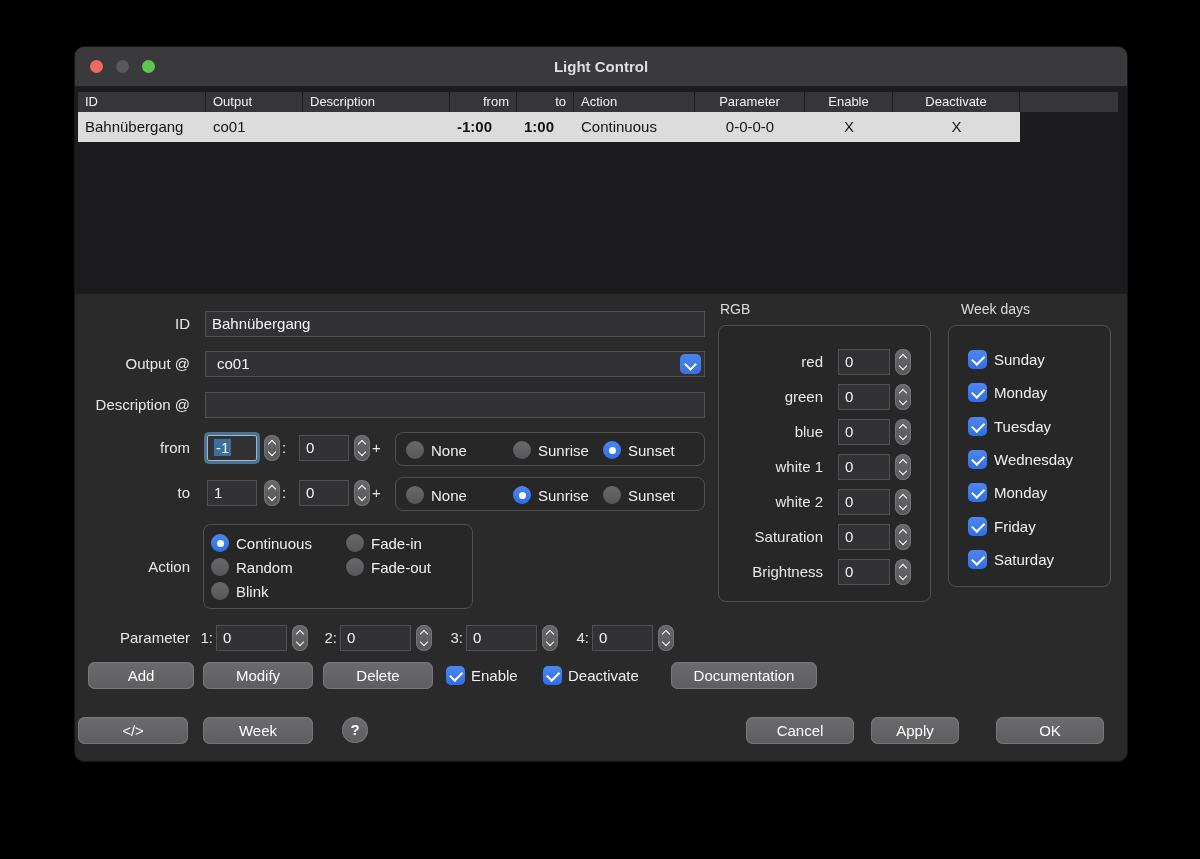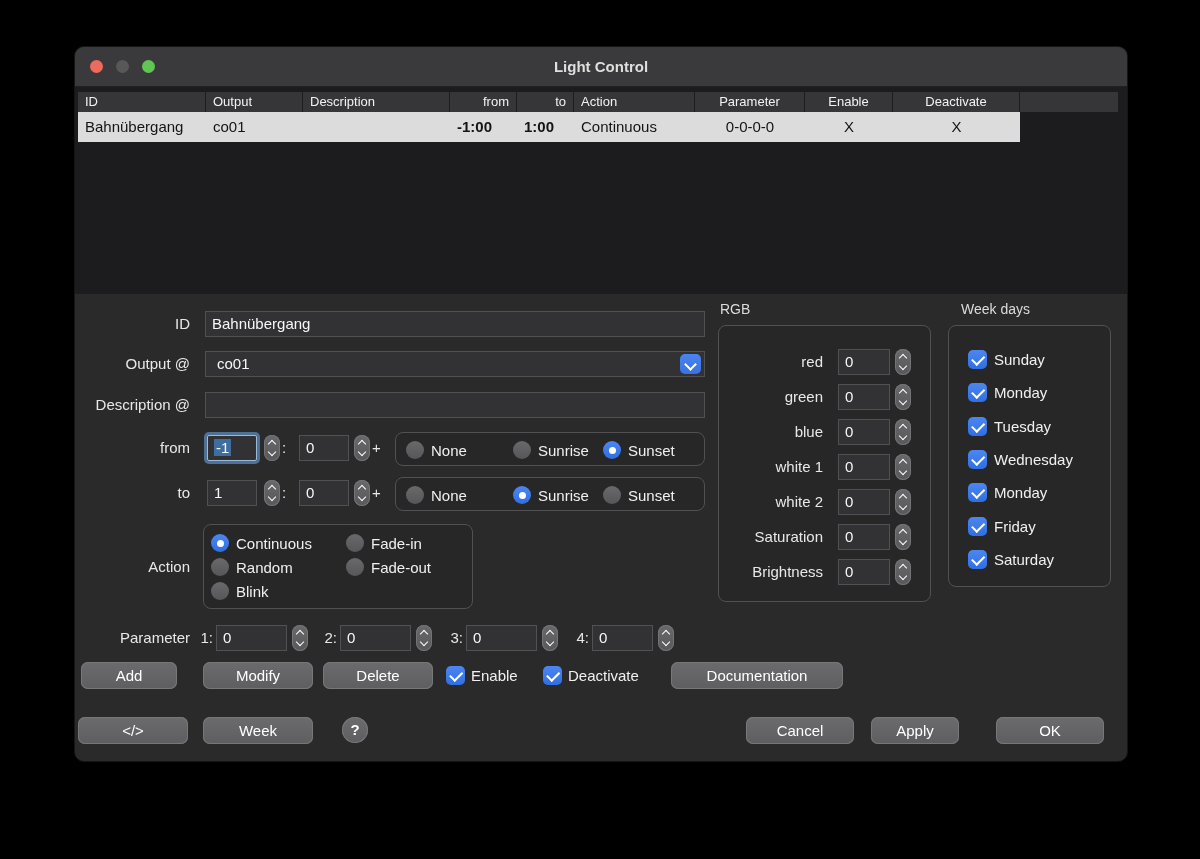--- a/index.html
+++ b/index.html
@@ -194,28 +194,28 @@
   <div class="sym" style="left:246px;top:578px;width:16px;text-align:right">2:</div>
   <div class="field" style="left:265px;top:578px;width:71px"><span>0</span></div>
   <div class="stepper" style="left:341px;top:578px"></div>
   <div class="sym" style="left:372px;top:578px;width:16px;text-align:right">3:</div>
   <div class="field" style="left:391px;top:578px;width:71px"><span>0</span></div>
   <div class="stepper" style="left:467px;top:578px"></div>
   <div class="sym" style="left:498px;top:578px;width:16px;text-align:right">4:</div>
   <div class="field" style="left:517px;top:578px;width:61px"><span>0</span></div>
   <div class="stepper" style="left:583px;top:578px"></div>
 
-  <div class="btn" style="left:6px;top:615px;width:96px">Add</div>
+  <div class="btn" style="left:13px;top:615px;width:106px">Add</div>
   <div class="btn" style="left:128px;top:615px;width:110px">Modify</div>
   <div class="btn" style="left:248px;top:615px;width:110px">Delete</div>
   <span class="check" style="left:371px;top:619px"></span>
   <span class="cblbl" style="left:396px;top:615px">Enable</span>
   <span class="check" style="left:468px;top:619px"></span>
   <span class="cblbl" style="left:493px;top:615px">Deactivate</span>
-  <div class="btn" style="left:596px;top:615px;width:172px">Documentation</div>
+  <div class="btn" style="left:596px;top:615px;width:146px">Documentation</div>
 
   <div class="btn" style="left:3px;top:670px;width:110px">&lt;/&gt;</div>
   <div class="btn" style="left:128px;top:670px;width:110px">Week</div>
   <div class="help" style="left:267px;top:670px">?</div>
   <div class="btn" style="left:671px;top:670px;width:108px">Cancel</div>
   <div class="btn" style="left:796px;top:670px;width:88px">Apply</div>
   <div class="btn" style="left:921px;top:670px;width:108px">OK</div>
 
   <div class="gtitle" style="left:645px;top:254px">RGB</div>
   <div class="rgroup" style="left:643px;top:278px;width:213px;height:277px"></div>

